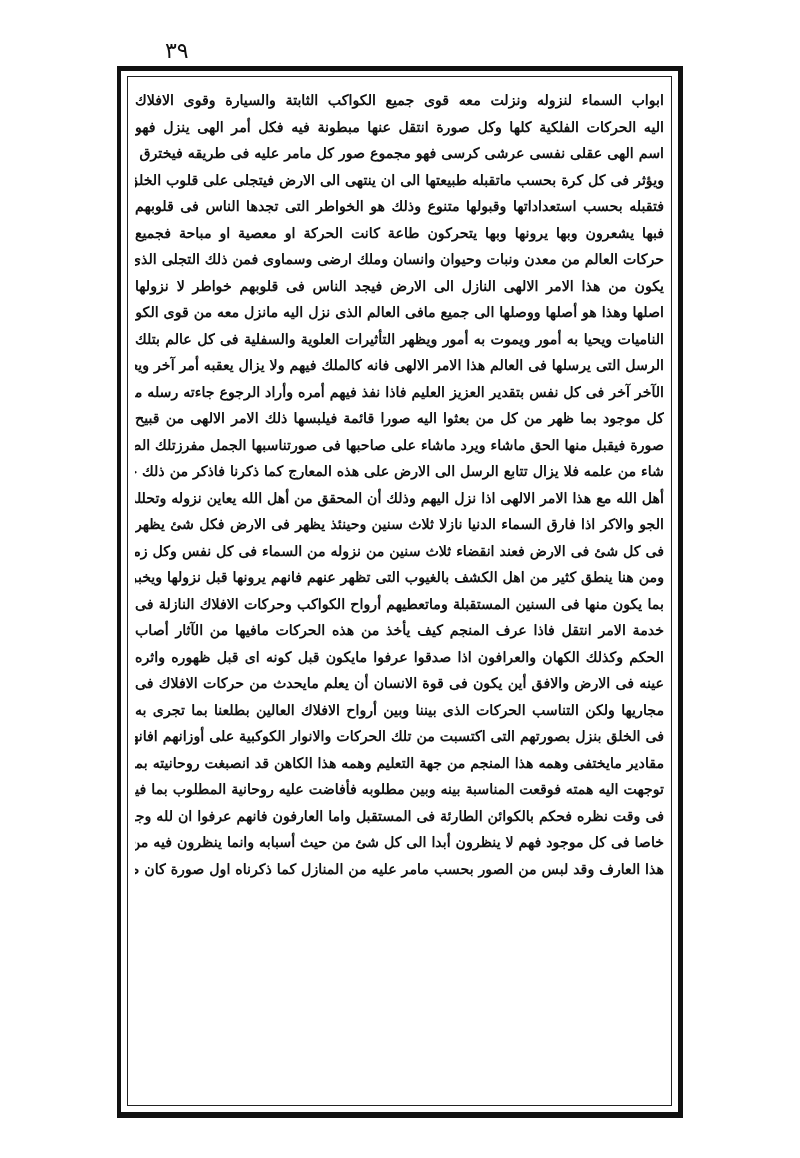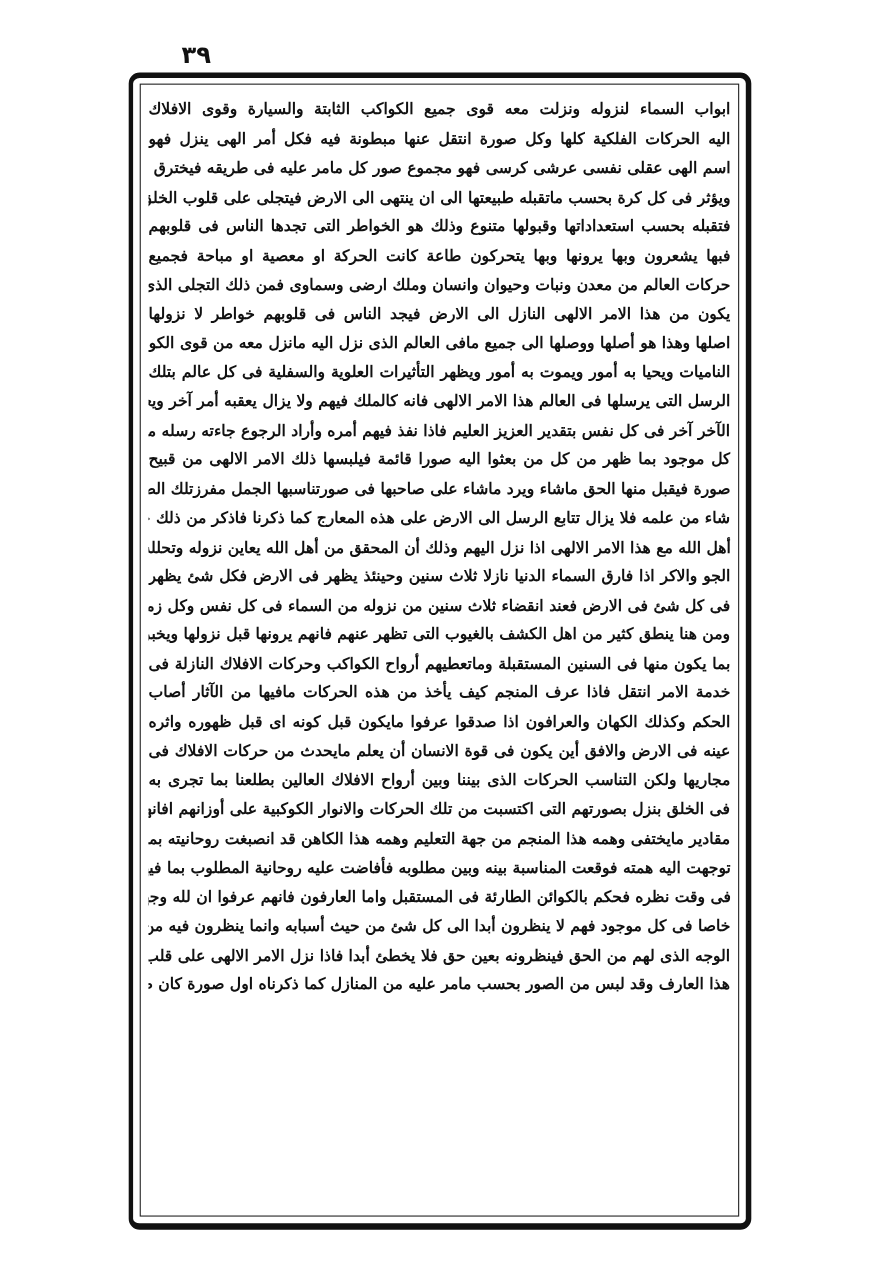--- a/index.html
+++ b/index.html
@@ -13,37 +13,36 @@
       position: relative;
       overflow: hidden;
       font-family: "DejaVu Serif", serif;
       color: #111111;
     }
     .page-number {
       position: absolute;
       left: 165px;
       top: 38px;
       font-size: 22px;
-      font-weight: bold;
+      font-weight: normal;
       font-family: "DejaVu Sans", sans-serif;
       color: #111;
       direction: rtl;
     }
     .frame-outer {
       position: absolute;
       left: 117px;
       top: 66px;
       width: 566px;
       height: 1052px;
       box-sizing: border-box;
       border-top: 5px solid #111;
       border-left: 4px solid #111;
       border-right: 5px solid #111;
       border-bottom: 6px solid #111;
-      border-radius: 10px;
     }
     .frame-inner {
       position: absolute;
       left: 6px;
       top: 5px;
       right: 6px;
       bottom: 6px;
       border: 1.5px solid #222;
     }
     .text-block {
@@ -98,16 +97,15 @@
     <span class="line">بما يكون منها فى السنين المستقبلة وماتعطيهم أرواح الكواكب وحركات الافلاك النازلة فى</span>
     <span class="line">خدمة الامر انتقل فاذا عرف المنجم كيف يأخذ من هذه الحركات مافيها من الآثار أصاب</span>
     <span class="line">الحكم وكذلك الكهان والعرافون اذا صدقوا عرفوا مايكون قبل كونه اى قبل ظهوره واثره</span>
     <span class="line">عينه فى الارض والافق أين يكون فى قوة الانسان أن يعلم مايحدث من حركات الافلاك فى</span>
     <span class="line">مجاريها ولكن التناسب الحركات الذى بيننا وبين أرواح الافلاك العالين بطلعنا بما تجرى به</span>
     <span class="line">فى الخلق بنزل بصورتهم التى اكتسبت من تلك الحركات والانوار الكوكبية على أوزانهم افانها الها</span>
     <span class="line">مقادير مايختفى وهمه هذا المنجم من جهة التعليم وهمه هذا الكاهن قد انصبغت روحانيته بما</span>
     <span class="line">توجهت اليه همته فوقعت المناسبة بينه وبين مطلوبه فأفاضت عليه روحانية المطلوب بما فيها</span>
     <span class="line">فى وقت نظره فحكم بالكوائن الطارئة فى المستقبل واما العارفون فانهم عرفوا ان لله وجها</span>
     <span class="line">خاصا فى كل موجود فهم لا ينظرون أبدا الى كل شئ من حيث أسبابه وانما ينظرون فيه من</span>
-    <span class="line">الوجه الذى لهم من الحق فينظرونه بعين حق فلا يخطئ أبدا فاذا نزل الامر الالهى على قلب</span>
     <span class="line">هذا العارف وقد لبس من الصور بحسب مامر عليه من المنازل كما ذكرناه اول صورة كان ظهر</span>
   </div>
 </div>
 
 </body></html>

